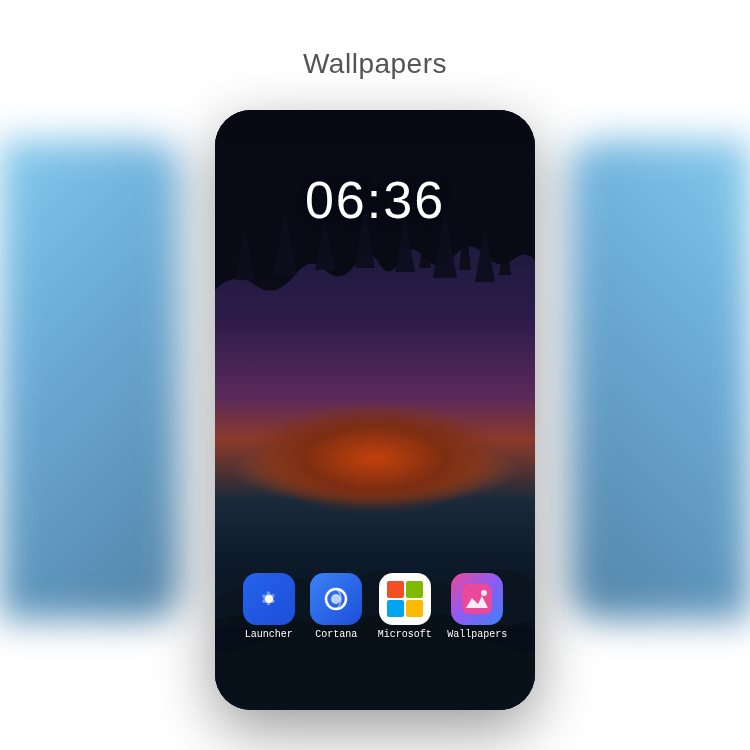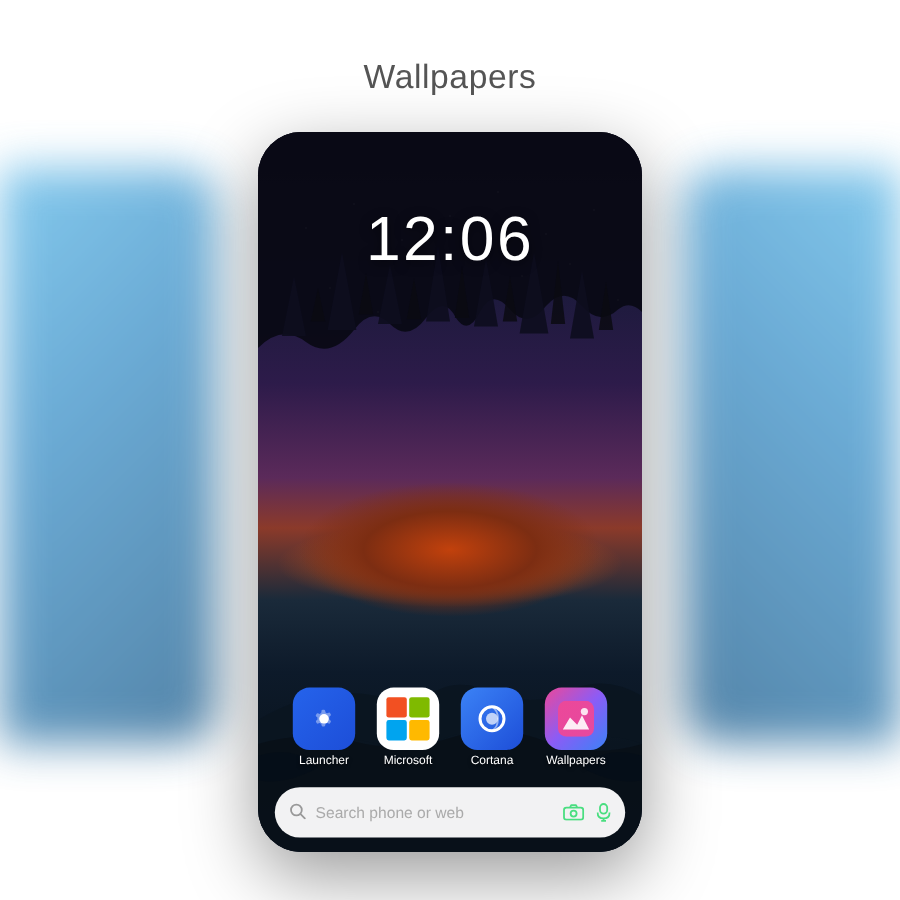--- a/index.html
+++ b/index.html
@@ -145,20 +145,21 @@
       align-items: center;
       justify-content: center;
       font-size: 24px;
     }
 
     .app-label {
       font-size: 10px;
       color: #fff;
       text-align: center;
       text-shadow: 0 1px 3px rgba(0,0,0,0.7);
+      font-family: Liberation Mono, monospace;
     }
 
     
     .icon-launcher {
       background: linear-gradient(135deg, #2563eb, #1d4ed8);
     }
 
     
     .icon-microsoft {
       background: #fff;
@@ -263,58 +264,58 @@
     <path d="M290,125 L284,165 L296,165 Z" fill="#0a0a12" opacity="0.85"></path>
 
     <path d="M0,490 Q50,460 100,470 Q130,475 150,465 Q170,455 200,468 Q230,480 260,465 Q290,452 320,470 L320,510 Q290,498 260,510 Q230,522 200,508 Q170,495 150,508 Q130,520 100,510 Q50,498 0,518 Z" fill="#0a1520" opacity="0.9"></path>
     <path d="M0,510 Q40,498 80,508 Q120,518 160,505 Q200,492 240,508 Q280,522 320,510 L320,600 L0,600 Z" fill="#081018" opacity="0.95"></path>
 
     <path d="M0,520 Q30,510 50,530 Q20,545 0,540 Z" fill="#060e18" opacity="0.9"></path>
     <path d="M320,520 Q290,510 270,530 Q300,545 320,540 Z" fill="#060e18" opacity="0.9"></path>
   </svg>
 
   <div class="clock-area">
-    <div class="clock-time">12:06</div>
+    <div class="clock-time">06:36</div>
   </div>
 
   <div class="app-dock">
 
     <div class="app-item">
       <div class="app-icon icon-launcher">
 
         <svg width="28" height="28" viewBox="0 0 28 28" fill="white">
           <circle cx="14" cy="14" r="4" fill="white"></circle>
           <path d="M14 6.5a1 1 0 01.97.76l.35 1.4a5.5 5.5 0 011.24.72l1.36-.48a1 1 0 011.2.46l.5.87a1 1 0 01-.23 1.26l-1.08.9c.05.34.07.69.07 1.04s-.02.7-.07 1.04l1.08.9a1 1 0 01.23 1.26l-.5.87a1 1 0 01-1.2.46l-1.36-.48a5.5 5.5 0 01-1.24.72l-.35 1.4a1 1 0 01-.97.76h-1a1 1 0 01-.97-.76l-.35-1.4a5.5 5.5 0 01-1.24-.72l-1.36.48a1 1 0 01-1.2-.46l-.5-.87a1 1 0 01.23-1.26l1.08-.9A5.5 5.5 0 018.5 14c0-.35.02-.7.07-1.04l-1.08-.9a1 1 0 01-.23-1.26l.5-.87a1 1 0 011.2-.46l1.36.48a5.5 5.5 0 011.24-.72l.35-1.4A1 1 0 0113 6.5h1z" fill="white" opacity="0.4"></path>
         </svg>
       </div>
       <div class="app-label">Launcher</div>
+    </div>
+
+    <div class="app-item">
+      <div class="app-icon icon-cortana">
+
+        <svg width="30" height="30" viewBox="0 0 30 30" fill="none">
+          <circle cx="15" cy="15" r="10" stroke="white" stroke-width="2.5" fill="none"></circle>
+          <circle cx="15" cy="15" r="5" fill="white" opacity="0.7"></circle>
+          <path d="M15 5 Q20 8 20 15 Q20 22 15 25" stroke="white" stroke-width="1.5" fill="none" opacity="0.5"></path>
+        </svg>
+      </div>
+      <div class="app-label">Cortana</div>
     </div>
 
     <div class="app-item">
       <div class="app-icon icon-microsoft">
         <div class="ms-grid">
           <div class="ms-cell" style="background:#f25022;"></div>
           <div class="ms-cell" style="background:#7fba00;"></div>
           <div class="ms-cell" style="background:#00a4ef;"></div>
           <div class="ms-cell" style="background:#ffb900;"></div>
         </div>
       </div>
       <div class="app-label">Microsoft</div>
-    </div>
-
-    <div class="app-item">
-      <div class="app-icon icon-cortana">
-
-        <svg width="30" height="30" viewBox="0 0 30 30" fill="none">
-          <circle cx="15" cy="15" r="10" stroke="white" stroke-width="2.5" fill="none"></circle>
-          <circle cx="15" cy="15" r="5" fill="white" opacity="0.7"></circle>
-          <path d="M15 5 Q20 8 20 15 Q20 22 15 25" stroke="white" stroke-width="1.5" fill="none" opacity="0.5"></path>
-        </svg>
-      </div>
-      <div class="app-label">Cortana</div>
     </div>
 
     <div class="app-item">
       <div class="app-icon icon-wallpapers">
 
         <svg width="30" height="30" viewBox="0 0 30 30" fill="none">
           <rect width="30" height="30" rx="7" fill="url(#wg)"></rect>
           <defs>
             <linearGradient id="wg" x1="0" y1="0" x2="30" y2="30">
               <stop offset="0%" stop-color="#ec4899"></stop>
@@ -324,38 +325,14 @@
           </defs>
           <path d="M4 24 L10 14 L16 20 L20 12 L26 24 Z" fill="white" opacity="0.9"></path>
           <circle cx="22" cy="9" r="3" fill="white" opacity="0.85"></circle>
         </svg>
       </div>
       <div class="app-label">Wallpapers</div>
     </div>
 
   </div>
 
-  <div class="search-bar">
-    <div class="search-icon-wrap">
-      <svg width="14" height="14" viewBox="0 0 14 14" fill="none">
-        <circle cx="6" cy="6" r="4.5" stroke="#999" stroke-width="1.5"></circle>
-        <line x1="9.5" y1="9.5" x2="13" y2="13" stroke="#999" stroke-width="1.5" stroke-linecap="round"></line>
-      </svg>
-    </div>
-    <div class="search-text">Search phone or web</div>
-    <div class="search-actions">
-
-      <svg width="18" height="14" viewBox="0 0 18 14" fill="none" style="cursor:pointer;">
-        <rect x="1" y="3" width="16" height="10" rx="2" stroke="#4ade80" stroke-width="1.5" fill="none"></rect>
-        <circle cx="9" cy="8" r="2.5" stroke="#4ade80" stroke-width="1.5" fill="none"></circle>
-        <path d="M6 3 L7 1 L11 1 L12 3" stroke="#4ade80" stroke-width="1.5" fill="none" stroke-linejoin="round"></path>
-      </svg>
-
-      <svg width="12" height="16" viewBox="0 0 12 16" fill="none" style="cursor:pointer;">
-        <rect x="3" y="1" width="6" height="8" rx="3" stroke="#4ade80" stroke-width="1.5" fill="none"></rect>
-        <path d="M1 8 Q1 13 6 13 Q11 13 11 8" stroke="#4ade80" stroke-width="1.5" fill="none"></path>
-        <line x1="6" y1="13" x2="6" y2="15" stroke="#4ade80" stroke-width="1.5"></line>
-        <line x1="4" y1="15" x2="8" y2="15" stroke="#4ade80" stroke-width="1.5"></line>
-      </svg>
-    </div>
-  </div>
 
 </div>
 
 </body></html>

